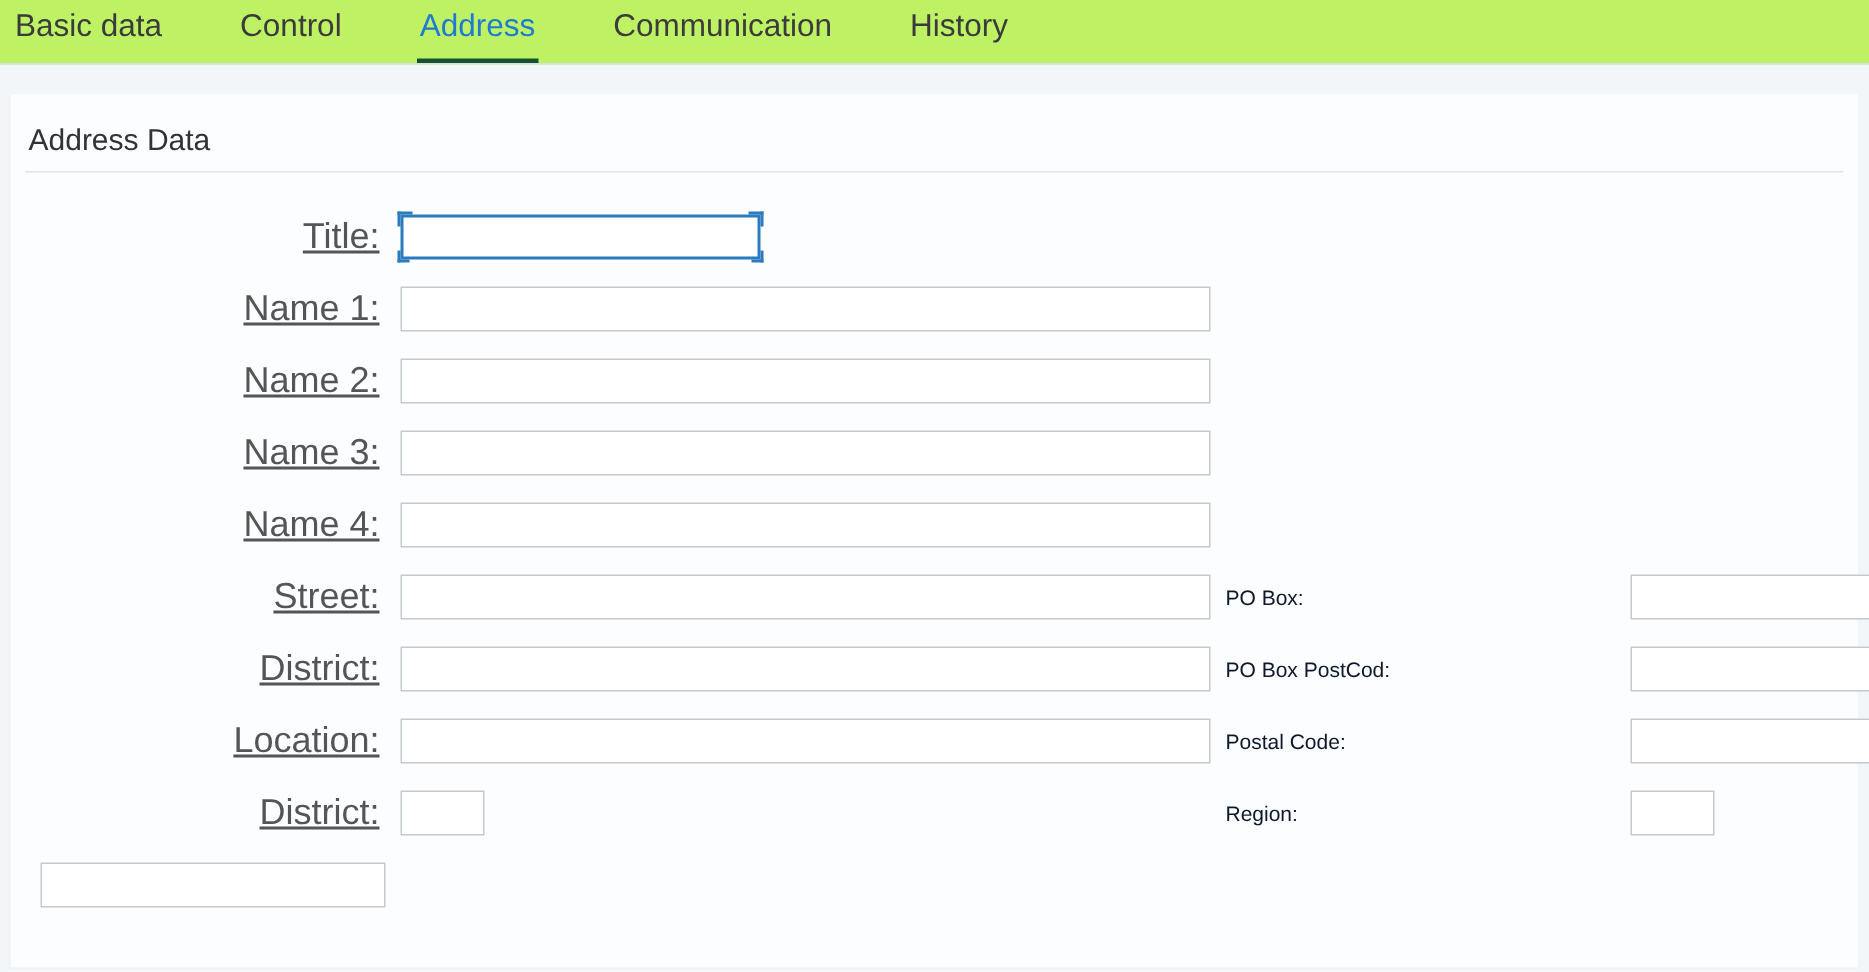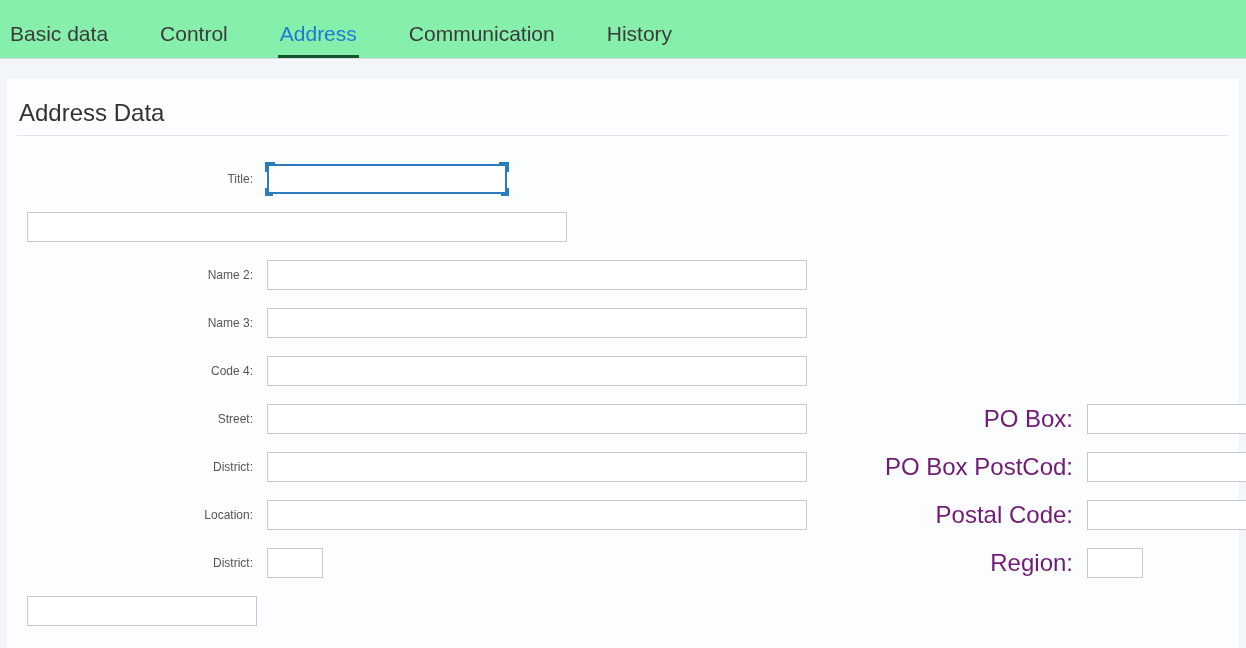--- a/index.html
+++ b/index.html
@@ -11,23 +11,23 @@
     }
     .page {
       width: 1246px;
       background: #f2f6f9;
     }
     
     .tabstrip {
       display: flex;
       align-items: flex-end;
       gap: 48px;
-      padding: 16px 8px 0 8px;
+      padding: 0 8px 0 8px;
       border-bottom: 1px solid #d6dde3;
-      background: #86efac;
+      background: #bef264;
     }
     .tab {
       font-size: 21px;
       color: #3b3b3b;
       padding: 6px 2px 12px 2px;
       cursor: pointer;
       user-select: none;
     }
     .tab.active {
       color: #1f7bd1;
@@ -36,21 +36,21 @@
     }
     
     .panel {
       margin: 20px 6px 0 6px;
       background: #fbfdff;
       border: 1px solid #eef2f5;
       border-top: none;
       padding: 20px 10px 40px 10px;
     }
     .section-title {
-      font-size: 24px;
+      font-size: 20px;
       color: #333;
       padding: 0 0 8px 2px;
       border-bottom: 1px solid #dfe4e8;
       margin-bottom: 28px;
     }
     
     .form {
       display: flex;
       flex-direction: column;
       gap: 18px;
@@ -59,28 +59,29 @@
     .row {
       display: grid;
       grid-template-columns: 230px 540px 260px 170px;
       align-items: center;
       column-gap: 10px;
       min-height: 30px;
     }
     .lbl-left {
       text-align: right;
       padding-right: 4px;
-      font-size: 12px;
+      font-size: 24px;
       color: #555;
+      text-decoration: underline;
     }
     .lbl-right {
-      text-align: right;
+      text-align: left;
       padding-right: 4px;
-      font-size: 24px;
-      color: #701a75;
+      font-size: 14px;
+      color: #0f172a;
     }
     .fld {
       height: 30px;
       border: 1px solid #c4c9cd;
       background: #fff;
       padding: 2px 6px;
       font-size: 15px;
       color: #333;
     }
     .fld.title {
@@ -136,38 +137,39 @@
           <div class="title-wrap">
             <input class="fld title" type="text" value="" style="">
             <span class="c1"></span><span class="c2"></span>
           </div>
         </div>
         <div></div>
           <div></div>
       </div>
 
       <div class="row">
+        <div class="lbl-left">Name 1:</div>
         <input class="fld full" type="text" value="" style="">
         <div></div>
           <div></div>
       </div>
       <div class="row">
         <div class="lbl-left">Name 2:</div>
         <input class="fld full" type="text" value="" style="">
         <div></div>
           <div></div>
       </div>
       <div class="row">
         <div class="lbl-left">Name 3:</div>
         <input class="fld full" type="text" value="" style="">
         <div></div>
           <div></div>
       </div>
       <div class="row">
-        <div class="lbl-left">Code 4:</div>
+        <div class="lbl-left">Name 4:</div>
         <input class="fld full" type="text" value="" style="">
         <div></div>
           <div></div>
       </div>
 
       <div class="row">
         <div class="lbl-left">Street:</div>
         <input class="fld full" type="text" value="" style="">
         <div class="lbl-right">PO Box:</div>
         <input class="fld po" type="text" value="" style="">

